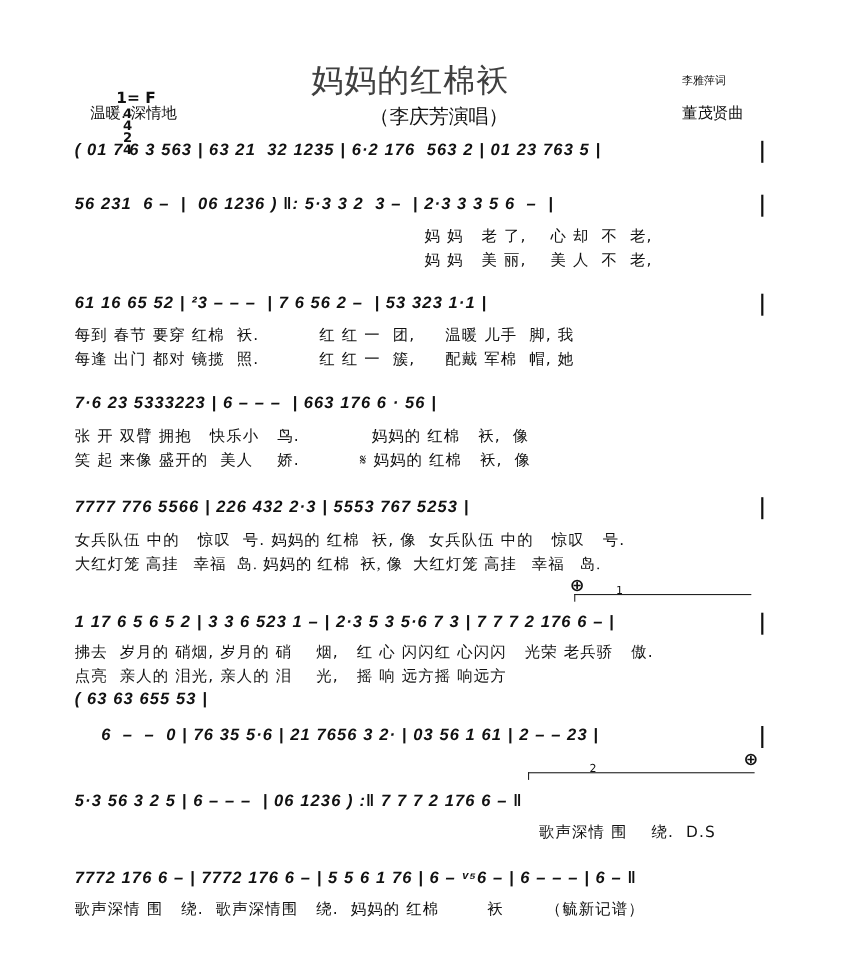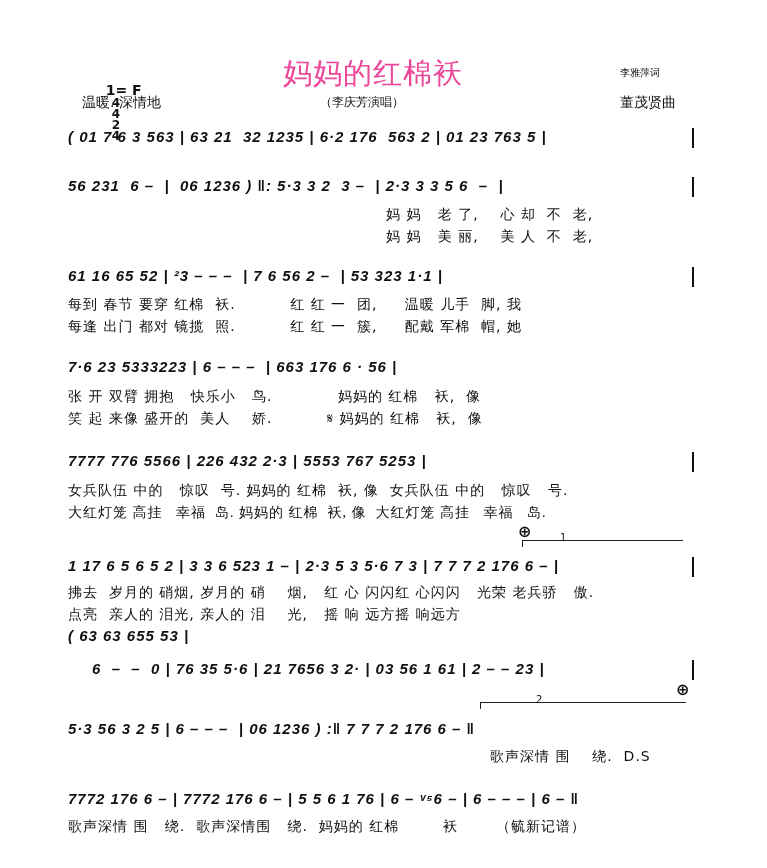--- a/index.html
+++ b/index.html
@@ -1,19 +1,19 @@
 <!DOCTYPE html>
 <html><head>
 <meta charset="utf-8">
 <style>
   html, body { margin:0; padding:0; background:#ffffff; }
   body { width:767px; height:868px; position:relative; overflow:hidden; font-family:"DejaVu Sans", sans-serif; color:#111; }
   .abs { position:absolute; white-space:pre; }
-  .title { left:283px; top:54px; font-size:29px; color:#ec4899; letter-spacing:1px;font-family:Liberation Serif, serif; }
-  .subtitle { left:320px; top:94px; font-size:12px; }
+  .title { left:283px; top:54px; font-size:29px; color:#404040; letter-spacing:1px;font-family:Liberation Serif, serif; }
+  .subtitle { left:336px; top:94px; font-size:18px; }
   .key { left:96px; top:66px; font-size:14px;font-weight:bold; }
   .frac { display:inline-block; vertical-align:middle; text-align:center; font-size:12px; line-height:11px; margin-left:6px; }
   .tempo { left:82px; top:94px; font-size:14px; }
   .lyricist { left:620px; top:66px; font-size:10px; }
   .composer { left:620px; top:94px; font-size:14px; }
   .notes { font-family:"Liberation Sans", sans-serif; font-style:italic; font-weight:bold; font-size:15px; letter-spacing:1px; }
   .lyr { font-size:14px; letter-spacing:1px; }
   .bar { position:absolute; width:1.5px; background:#111; }
   .coda { position:absolute; font-size:16px; font-weight:bold; }
   .bracket { position:absolute; border-top:1px solid #222; border-left:1px solid #222; height:6px; }

